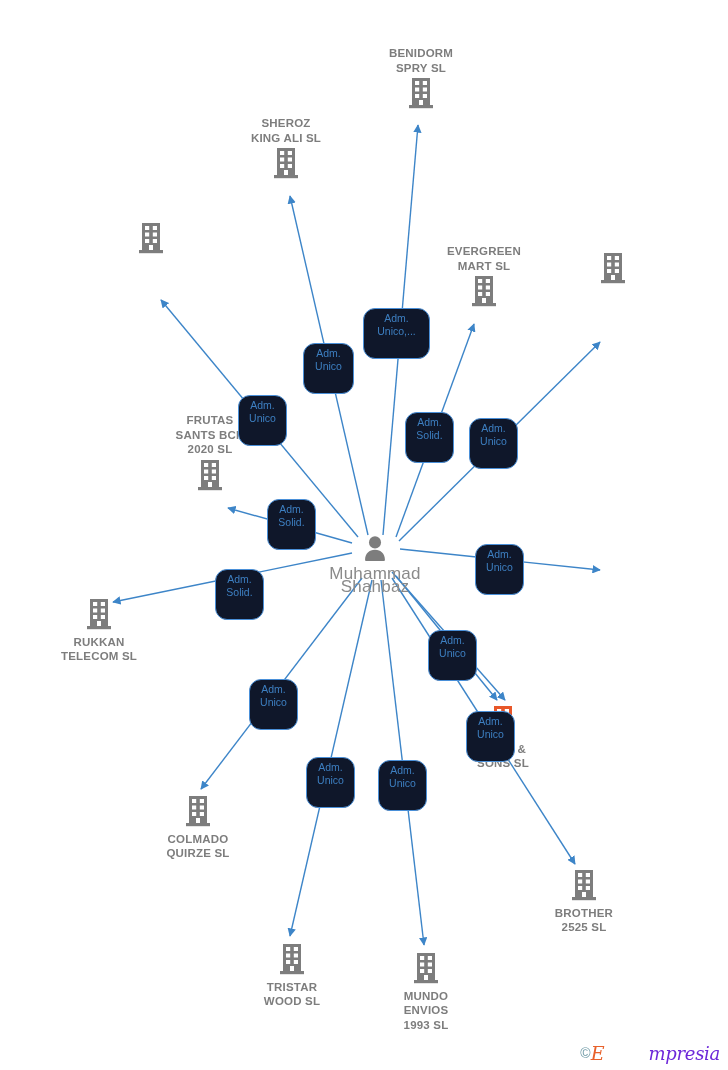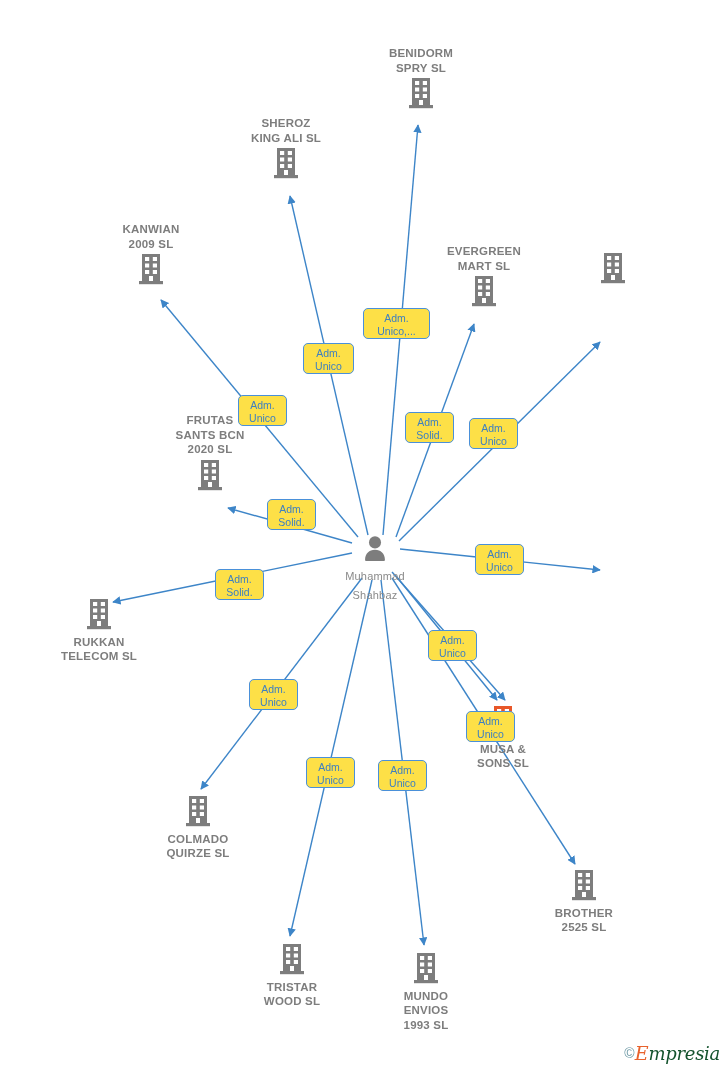--- a/index.html
+++ b/index.html
@@ -41,35 +41,35 @@
     line-height: 1;
   }
   .node .glyph svg { display: inline-block; }
   .node .caption { display: block; white-space: pre-line; }
   .node.label-above .caption { margin-bottom: 2px; }
   .node.label-below .caption { margin-top: 2px; }
 
   .person-caption {
     color: #8a8a8a;
     font-weight: normal;
-    font-size: 11px;
-    line-height: 19px;
+    font-size: 17px;
+    line-height: 13px;
   }
 
   .edge-label {
     position: absolute;
     box-sizing: border-box;
-    background: #fde047;
+    background: #0f172a;
     border: 1.4px solid #4a90d9;
-    border-radius: 5px;
+    border-radius: 12px;
     color: #3d7fc1;
     font-size: 10.5px;
     line-height: 13px;
     text-align: center;
-    padding: 3px 5px 0 5px;
+    padding: 3px 5px 20px 5px;
     white-space: pre-line;
     z-index: 5;
   }
   .watermark {
     position: absolute;
     right: 8px;
     bottom: 6px;
     font-size: 16px;
     line-height: 18px;
     white-space: nowrap;
@@ -79,25 +79,26 @@
     font-size: 14px;
     vertical-align: 2px;
   }
   .watermark .e {
     color: #e8622c;
     font-family: "DejaVu Serif", serif;
     font-style: italic;
     font-size: 19px;
   }
   .watermark .rest {
-    color: #14532d;
+    color: #6d28d9;
     font-family: "DejaVu Serif", serif;
     font-style: italic;
     font-size: 18px;
     letter-spacing: -0.3px;
+    margin-left: 44px;
   }
 </style>
 </head>
 <body>
 
 <div id="stage">
 
   <svg id="edges" viewBox="0 0 728 1070" xmlns="http://www.w3.org/2000/svg">
     <defs>
       <marker id="arrow" viewBox="0 0 10 10" refX="9" refY="5" markerWidth="6" markerHeight="6" orient="auto-start-reverse">
@@ -173,22 +174,20 @@
             <rect x="15.8" y="10.5" width="4.2" height="4"></rect>
         <rect x="8" y="17" width="4.2" height="4"></rect>
             <rect x="15.8" y="17" width="4.2" height="4"></rect>
         <rect x="12" y="23" width="4" height="5"></rect>
       </g>
         </svg>
     </span>
   </div>
 
   <div class="node label-above" style="left:151px; top:222px;">
-    <span class="caption">KANWIAN
-2009 SL</span>
     <span class="glyph">
       <svg width="28" height="32" viewBox="0 0 28 32">
           <g fill="#7d7d7d">
         <rect x="5" y="1" width="18" height="27"></rect>
             <rect x="2" y="28" width="24" height="3.2"></rect>
       </g>
           <g fill="#ffffff">
         <rect x="8" y="4" width="4.2" height="4"></rect>
             <rect x="15.8" y="4" width="4.2" height="4"></rect>
         <rect x="8" y="10.5" width="4.2" height="4"></rect>

